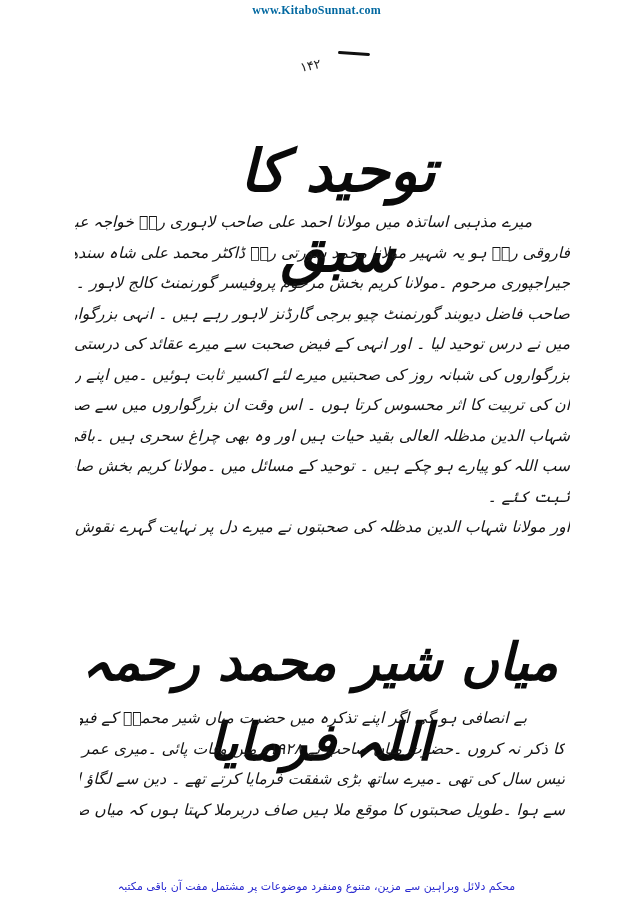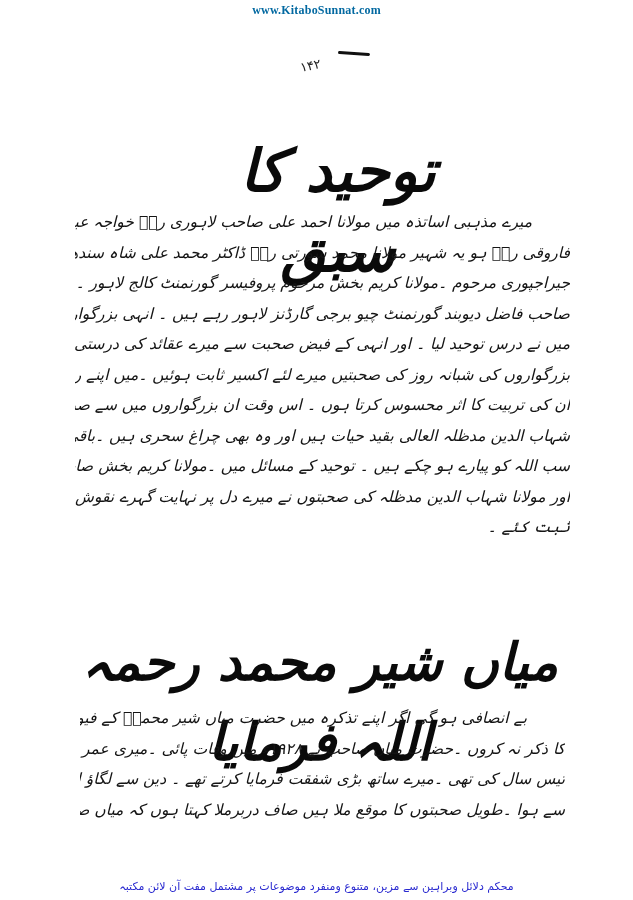--- a/index.html
+++ b/index.html
@@ -128,26 +128,26 @@
 <div class="paragraph para-1">
   <span class="line indent">میرے مذہبی اساتذہ میں مولانا احمد علی صاحب لاہوری رحؒ خواجہ عبدالحی صاحب</span>
   <span class="line">فاروقی رحؒ ہو یہ شہیر مولانا محمد سورتی رحؒ ڈاکٹر محمد علی شاہ سندھی مرحوم ۔مولانا محمد اسلم</span>
   <span class="line">جیراجپوری مرحوم ۔مولانا کریم بخش مرحوم پروفیسر گورنمنٹ کالج لاہور ۔مولانا شہاب الدین</span>
   <span class="line">صاحب فاضل دیوبند گورنمنٹ چیو برجی گارڈنز لاہور رہے ہیں ۔ انہی بزرگواروں سے</span>
   <span class="line">میں نے درس توحید لیا ۔ اور انہی کے فیض صحبت سے میرے عقائد کی درستی ہوئی ان</span>
   <span class="line">بزرگواروں کی شبانہ روز کی صحبتیں میرے لئے اکسیر ثابت ہوئیں ۔میں اپنے رواں رواں میں</span>
   <span class="line">ان کی تربیت کا اثر محسوس کرتا ہوں ۔ اس وقت ان بزرگواروں میں سے صرف مولانا</span>
   <span class="line">شہاب الدین مدظلہ العالی بقید حیات ہیں اور وہ بھی چراغ سحری ہیں ۔باقی سب کے</span>
   <span class="line">سب اللہ کو پیارے ہو چکے ہیں ۔ توحید کے مسائل میں ۔مولانا کریم بخش صاحب مرحوم</span>
+  <span class="line last">ثبت کئے ۔</span>
   <span class="line">اور مولانا شہاب الدین مدظلہ کی صحبتوں نے میرے دل پر نہایت گہرے نقوش</span>
-  <span class="line last">ثبت کئے ۔</span>
 </div>
 
 <h1 class="heading heading-2" style="margin:0;">میاں شیر محمد رحمہ اللہ فرمایا</h1>
 
 <div class="paragraph para-2">
   <span class="line indent">بے انصافی ہو گی اگر اپنے تذکرہ میں حضرت میاں شیر محمدؒ کے فیوض و برکات</span>
   <span class="line">کا ذکر نہ کروں ۔حضرت میاں صاحب نے ۱۹۲۸ء میں وفات پائی ۔میری عمر اس وقت</span>
   <span class="line">تیس سال کی تھی ۔میرے ساتھ بڑی شفقت فرمایا کرتے تھے ۔ دین سے لگاؤ انہی کی وجہ</span>
   <span class="line">سے ہوا ۔طویل صحبتوں کا موقع ملا ہیں صاف دربرملا کہتا ہوں کہ میاں صاحب ولی تھے</span>
 </div>
 
-<div class="footer-tagline">محکم دلائل وبراہین سے مزین، متنوع ومنفرد موضوعات پر مشتمل مفت آن لائن مکتبہ</div>
+<div class="footer-tagline">محکم دلائل وبراہین سے مزین، متنوع ومنفرد موضوعات پر مشتمل مفت آن باقی مکتبہ</div>
 
 </body></html>

